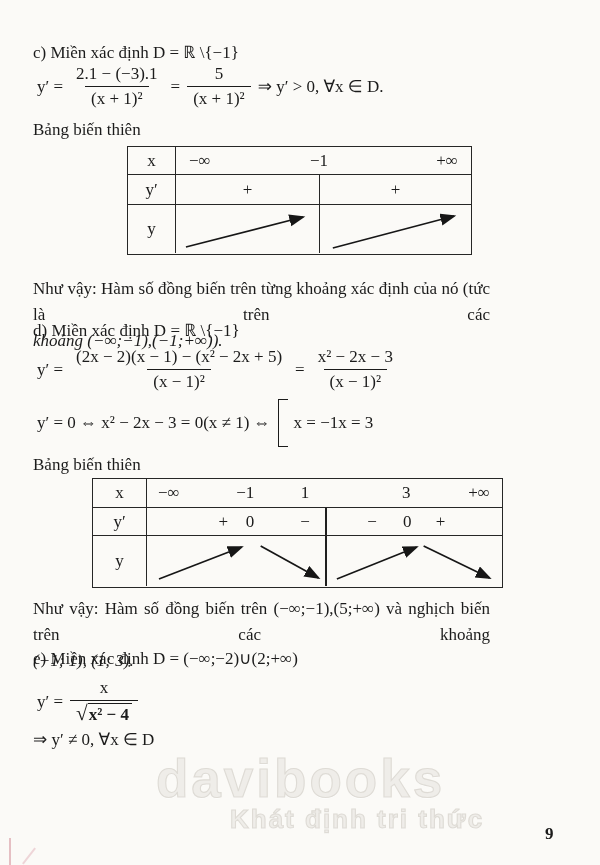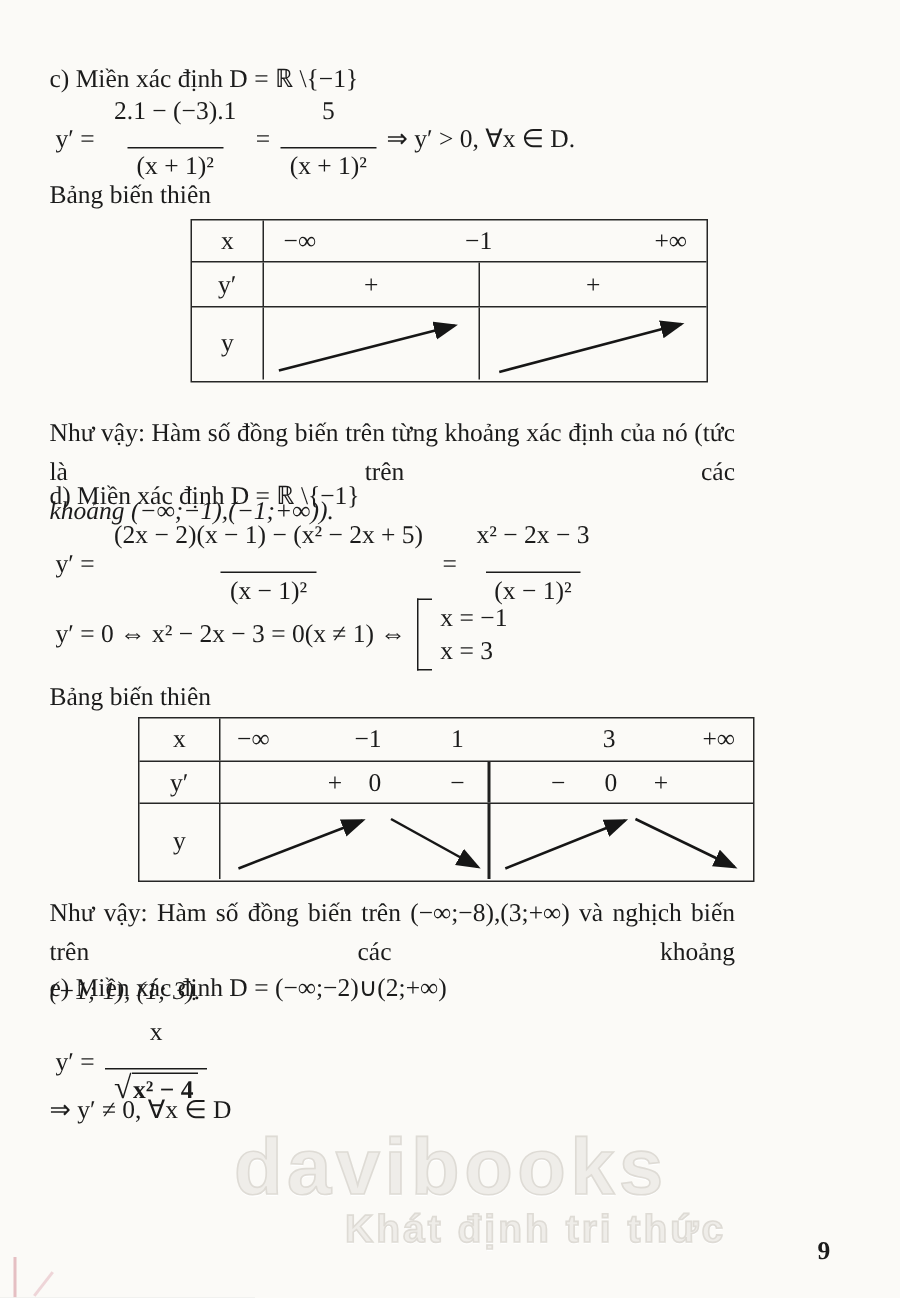--- a/index.html
+++ b/index.html
@@ -5,26 +5,26 @@
   html,body { margin:0; padding:0; background:#e9e9e9; }
   .page {
     position:relative; width:600px; height:865px; margin:0 auto;
     background:#fbfaf7; color:#1b1b1b;
     font-family:"Liberation Serif", serif; font-size:17px;
     overflow:hidden;
   }
   .abs { position:absolute; }
   .heading { white-space:nowrap; }
   .formula { display:flex; align-items:center; gap:7px; white-space:nowrap; line-height:1.2; }
-  .frac { display:inline-flex; flex-direction:column; align-items:center;gap:12px; }
+  .frac { display:inline-flex; flex-direction:column; align-items:center; }
   .frac .num { padding:0 6px 2px; text-align:center; }
   .frac .den { border-top:1.5px solid #1b1b1b; padding:2px 6px 0; text-align:center; }
   .cases { display:inline-flex; align-items:center; }
   .bracket { width:9px; height:46px; border:1.8px solid #1b1b1b; border-right:none; margin-right:6px; }
-  .case-col { display:flex; flex-direction:column; justify-content:center; line-height:1.3; }
+  .case-col { display:flex; flex-direction:row; justify-content:center; line-height:1.3; }
   .note1 { text-align:justify; text-align-last:justify; }
   .note2 { text-align:left;font-style:italic; }
   .note-block { line-height:26px; }
 
   
   .vtable { position:absolute; border:1.7px solid #262626; box-sizing:border-box; background:#fbfaf7; }
   .vrow { display:flex; border-bottom:1.5px solid #262626; box-sizing:border-box; }
   .vrow.last { border-bottom:none; }
   .vlab { border-right:1.5px solid #262626; display:flex; align-items:center; justify-content:center; box-sizing:border-box; flex:0 0 auto; }
   .vcnt { flex:1; position:relative; box-sizing:border-box; }
@@ -194,21 +194,21 @@
           </svg>
           <svg class="arr" viewBox="0 0 178 50" preserveAspectRatio="none">
             <line x1="98" y1="10" x2="165" y2="42" marker-end="url(#ah)"></line>
           </svg>
         </div>
       </div>
     </div>
   </div>
 
   <div class="abs note-block" style="left:33px; top:596px; width:457px;">
-    <div class="note1">Như vậy: Hàm số đồng biến trên (−∞;−8),(3;+∞) và nghịch biến trên các khoảng</div>
+    <div class="note1">Như vậy: Hàm số đồng biến trên (−∞;−1),(5;+∞) và nghịch biến trên các khoảng</div>
     <div class="note2">(−1; 1), (1; 3).</div>
   </div>
 
   <div class="abs heading" style="left:33px; top:648px;">e) Miền xác định D = (−∞;−2)∪(2;+∞)</div>
 
   <div class="abs formula" style="left:37px; top:678px;">
     <span>y′ =</span>
     <span class="frac">
       <span class="num">x</span>
       <span class="den">

